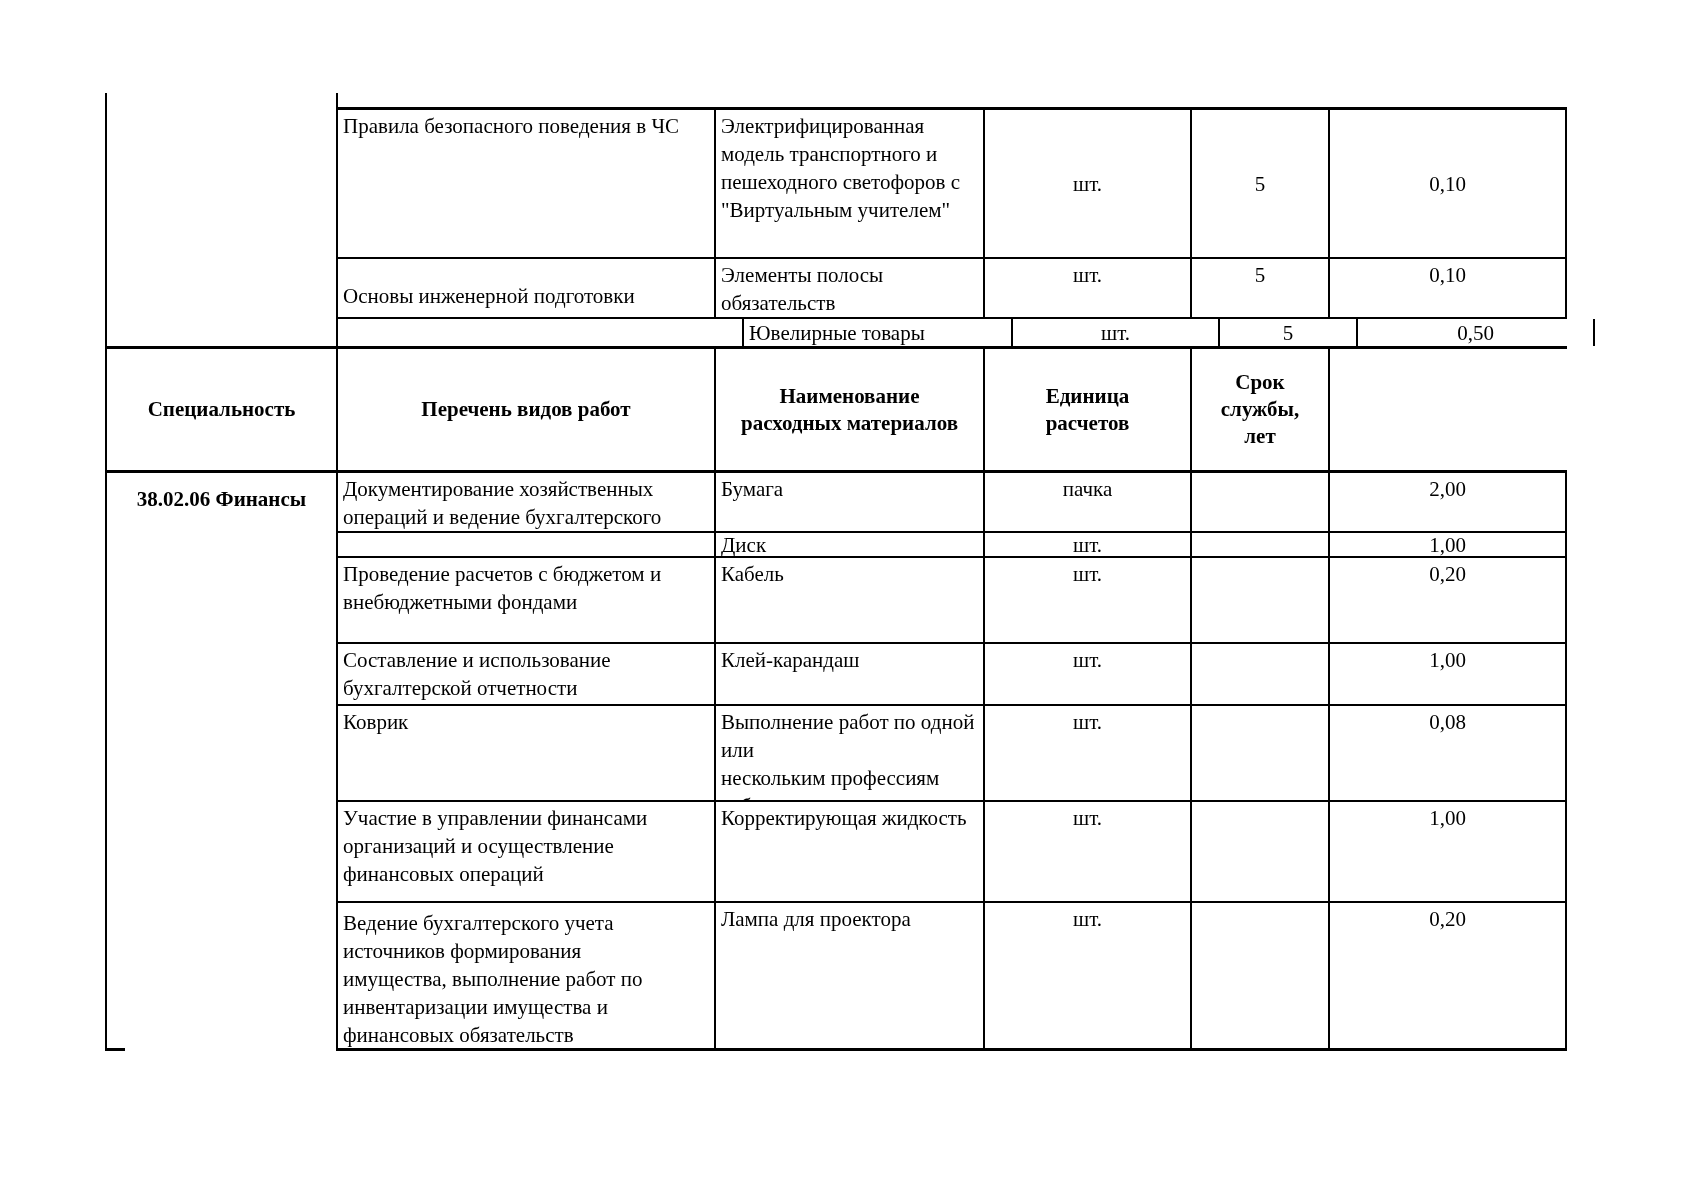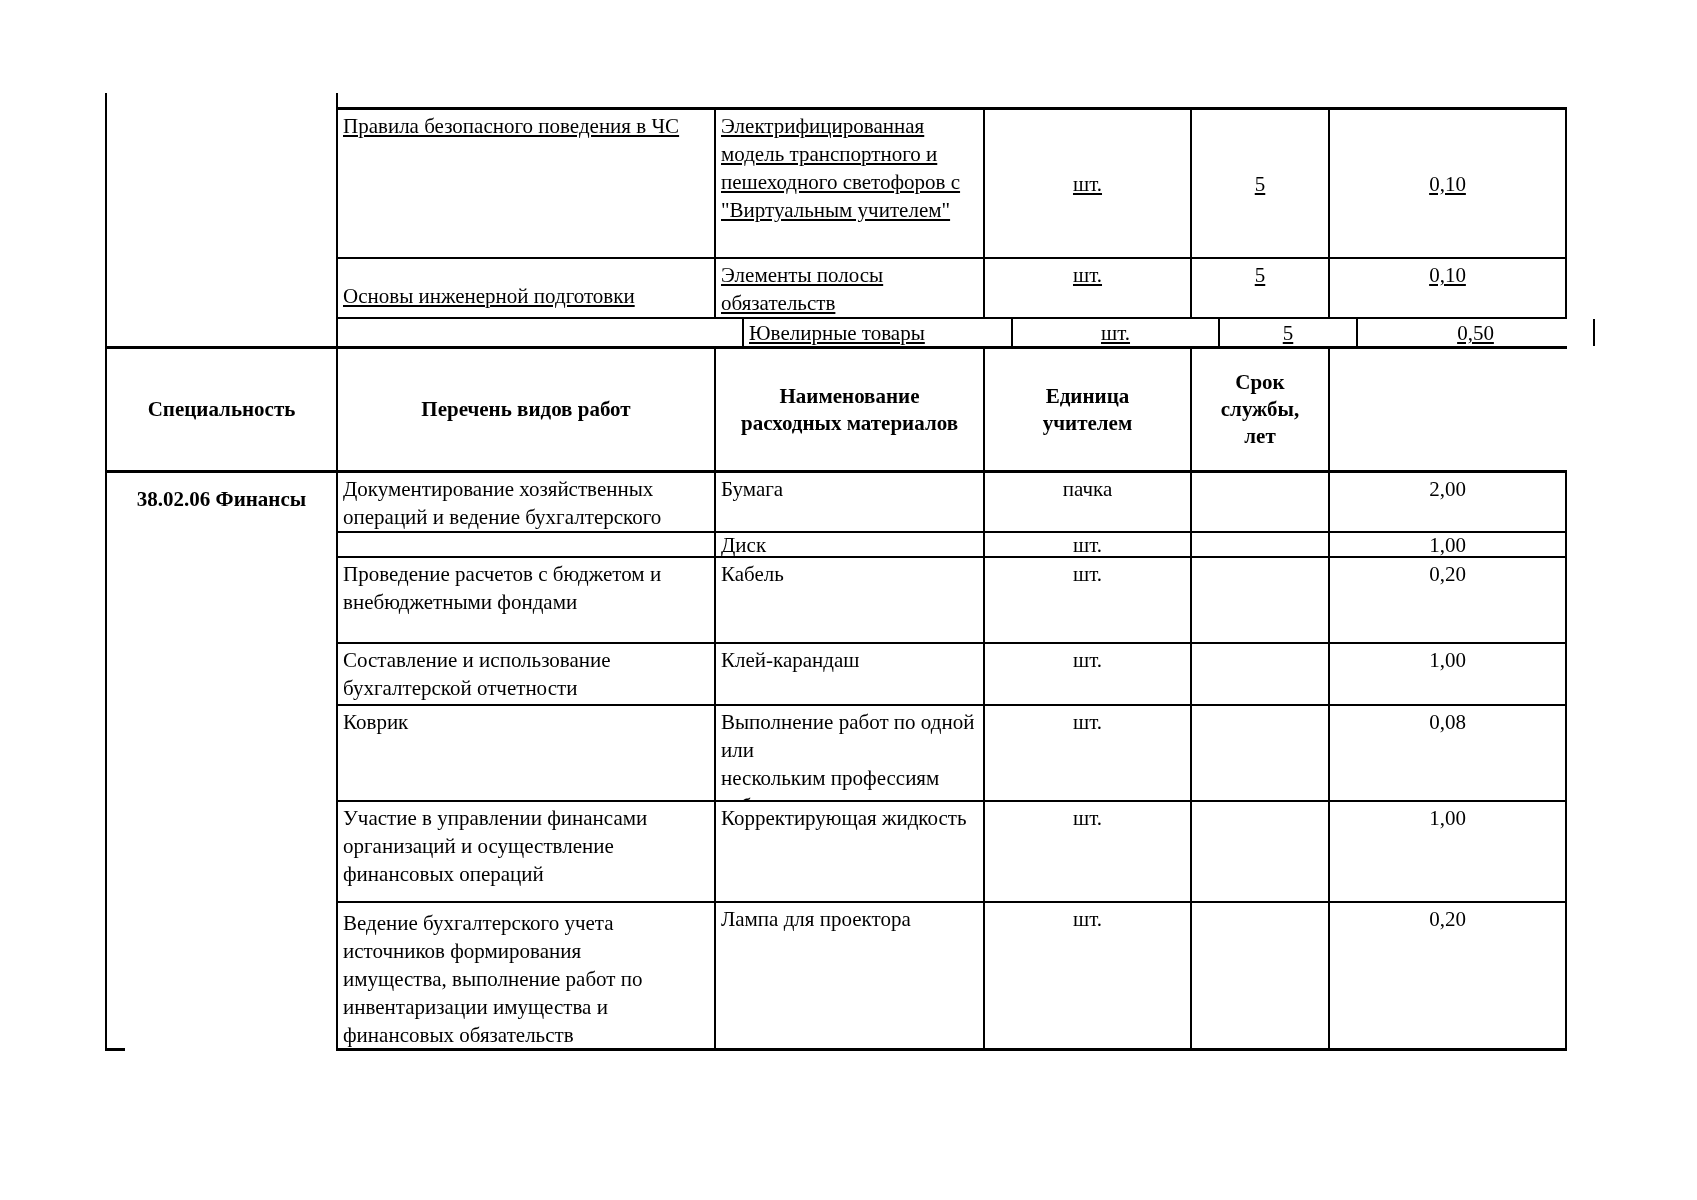--- a/index.html
+++ b/index.html
@@ -11,21 +11,21 @@
   .sec { display:flex; }
   .col1 {
     width:233px; box-sizing:border-box;
     border-left:2px solid #000; border-right:2px solid #000;
     text-align:center;
   }
   .col1 .spec-label {
     display:block; padding-top:12px; font-weight:bold; font-size:21px; line-height:28px;
   }
   .rows { width:1229px; }
-  .top-rows { border-top:3px solid #000;text-decoration:underline; }
+  .top-rows { border-top:3px solid #000; }
   .r {
     display:grid; grid-template-columns:378px 269px 207px 138px 237px;
     box-sizing:border-box; border-bottom:2px solid #000;
   }
   .r.no-bb { border-bottom:none; }
   .r.thick-bb { border-bottom:3px solid #000; }
   .c {
     box-sizing:border-box; border-right:2px solid #000;
     padding:2px 6px 0 5px; overflow:hidden;
     font-size:21px; line-height:28px; white-space:pre-line;
@@ -90,21 +90,21 @@
         </div>
       </div>
     </div>
 
     <div class="hdr">
       <div class="hc">Специальность</div>
       <div class="hc">Перечень видов работ</div>
       <div class="hc">Наименование
 расходных материалов</div>
       <div class="hc">Единица
-учителем</div>
+расчетов</div>
       <div class="hc">Срок
 службы,
 лет</div>
     </div>
 
     <div class="sec" style="position:relative;">
       <div class="col1">
         <span class="spec-label">38.02.06 Финансы</span>
       </div>
       <div class="rows">

